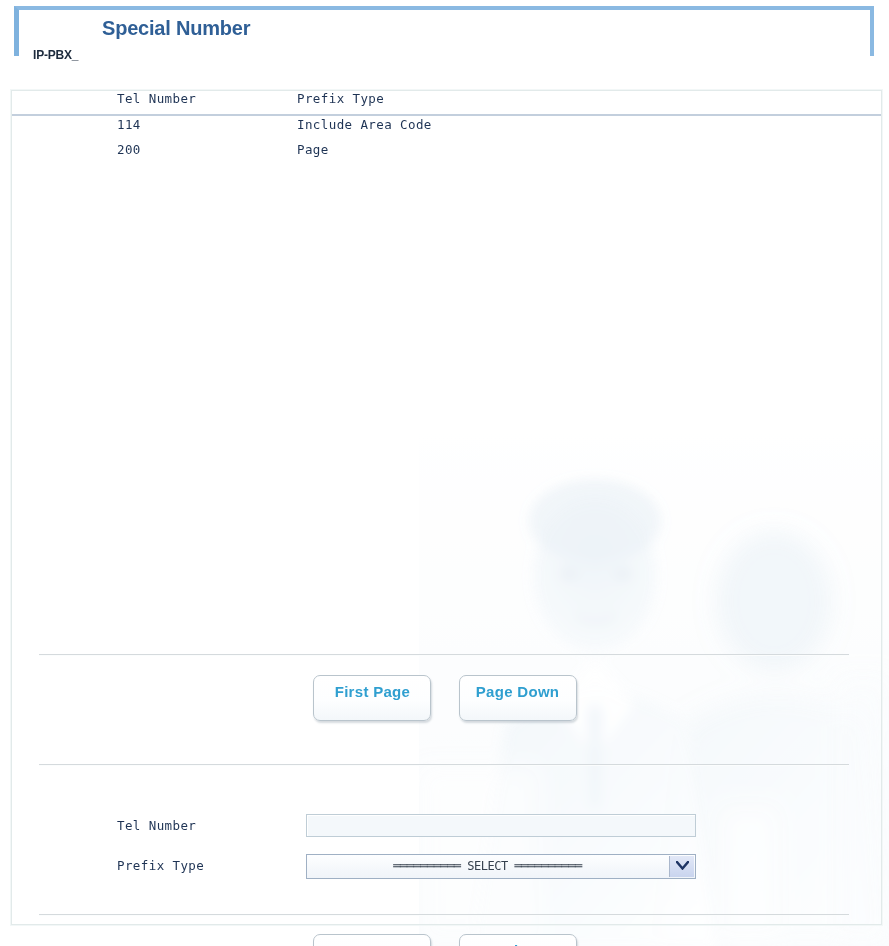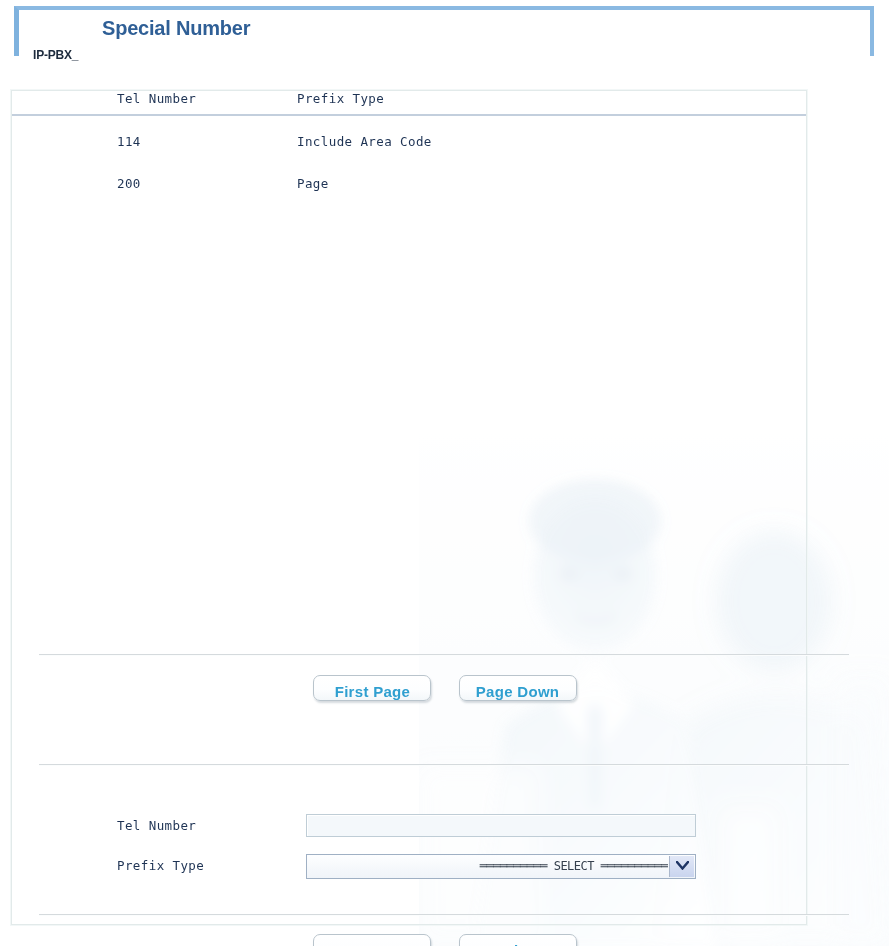--- a/index.html
+++ b/index.html
@@ -65,21 +65,21 @@
     color: #2f5f96;
     letter-spacing: -0.2px;
     font-family: "Liberation Sans", sans-serif;
   }
 
   
   #panel {
     position: absolute;
     left: 11px;
     top: 90px;
-    width: 796px;
+    width: 871px;
     height: 835px;
     box-sizing: border-box;
     border: 1px solid #e2eaea;
     box-shadow: 0 0 0 1px #f2f7f7;
     background: transparent;
     z-index: 2;
   }
 
   
   #table-wrap {
@@ -98,21 +98,21 @@
   .tbl th {
     text-align: left;
     font-weight: normal;
     padding: 0 0 8px 0;
     letter-spacing: 0.4px;
   }
   #thead-row {
     border-bottom: 2px solid #c3cfdd;
   }
   .tbl td {
-    padding: 18px 0 9px 0;
+    padding: 1px 0 9px 0;
     letter-spacing: 0.4px;
   }
   .col-tel   { width: 180px; padding-left: 105px !important; }
   .col-pref  { }
 
   
   .sep {
     position: absolute;
     left: 27px;
     width: 810px;
@@ -132,21 +132,21 @@
     width: 866px;
     text-align: center;
     z-index: 5;
   }
   #pagerow  { top: 584px; }
   #actionrow{ top: 843px; }
 
   .btn {
     display: inline-block;
     min-width: 118px;
-    padding: 7px 14px 0 14px;
+    padding: 7px 14px 20px 14px;
     margin: 0 11px;
     background: linear-gradient(to bottom, #ffffff 0%, #fdfeff 55%, #f3f7fa 100%);
     border: 1px solid #b9c4cc;
     border-radius: 7px;
     box-shadow: 1px 2px 2px rgba(120,135,150,0.30);
     color: #2f9fd0;
     font-family: "Liberation Sans", sans-serif;
     font-size: 15px;
     font-weight: bold;
     letter-spacing: 0.3px;
@@ -203,21 +203,21 @@
     background: linear-gradient(to bottom,#fdfeff 0%,#f0f4f9 100%);
     cursor: pointer;
   }
   #select-text {
     position: absolute;
     left: 0;
     right: 27px;
     top: 0;
     bottom: 0;
     line-height: 23px;
-    text-align: right;
+    text-align: center;
     font-family: "DejaVu Sans Mono", "Liberation Mono", monospace;
     font-size: 12px;
     color: #36414e;
     overflow: hidden;
     white-space: nowrap;
     letter-spacing: -0.5px;
   }
   #select-arrow {
     position: absolute;
     right: 1px;

